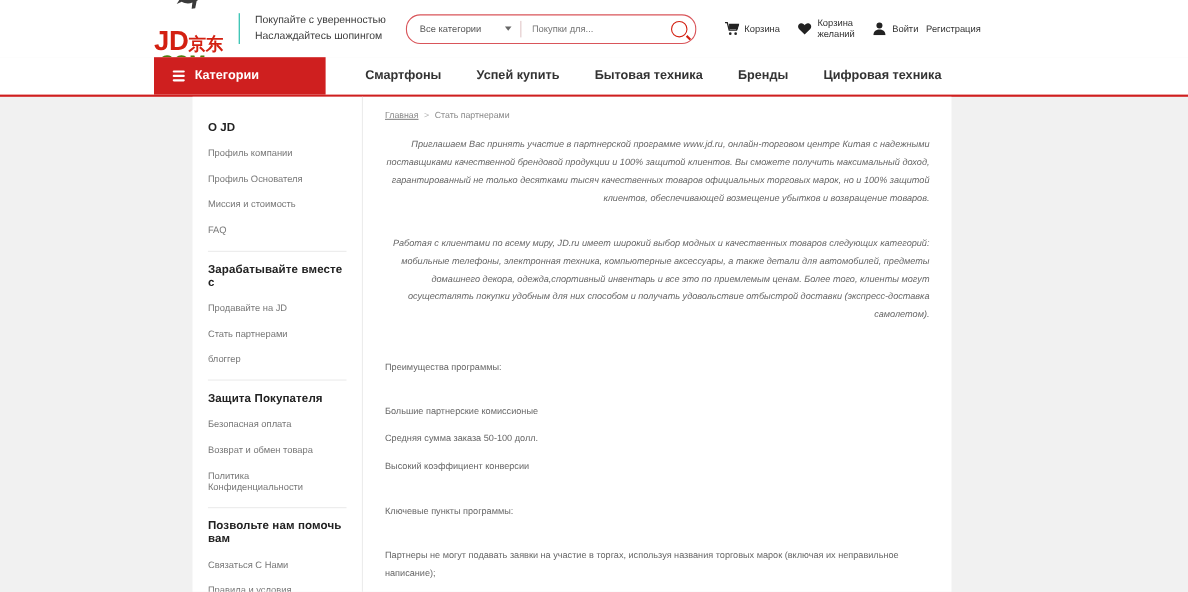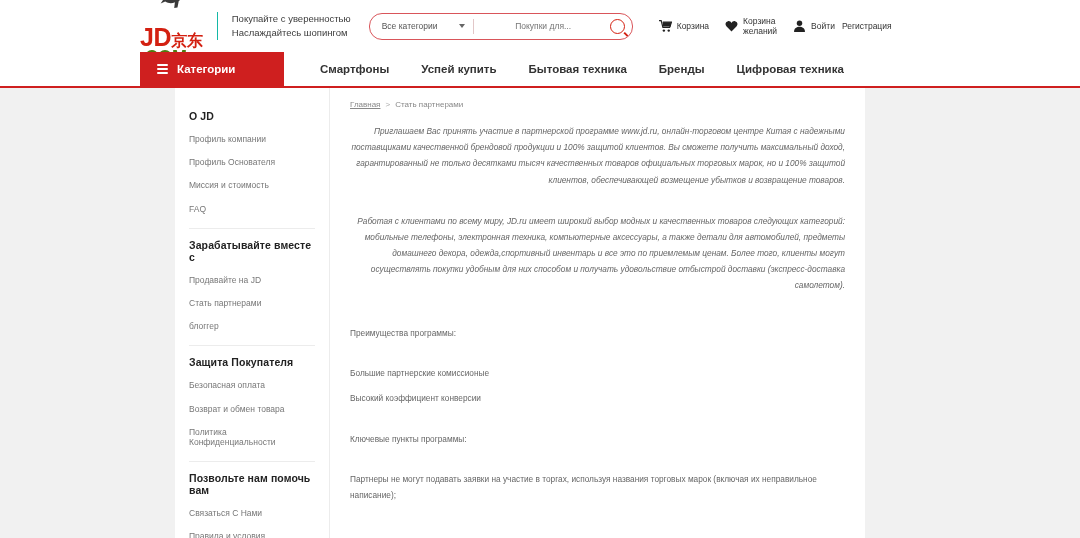--- a/index.html
+++ b/index.html
@@ -53,21 +53,21 @@
     font-size:8.5px;color:#555;padding:0 8px 0 12px;
     white-space:nowrap;cursor:pointer;height:100%;
   }
   .caret{
     width:0;height:0;border-left:3px solid transparent;border-right:3px solid transparent;
     border-top:4px solid #666;display:inline-block;
   }
   .search-div{width:1px;height:15px;background:#e2c7c8;}
   .search-input{
     flex:1;border:0;outline:0;font-size:8.5px;color:#bbb;
-    padding-left:10px;font-family:"Liberation Sans",sans-serif;background:transparent;text-align:center;
+    padding-left:10px;font-family:"Liberation Sans",sans-serif;background:transparent;
   }
   .search-btn{
     width:26px;height:26px;margin-right:1px;display:flex;align-items:center;justify-content:center;
     cursor:pointer;
   }
   .mag{width:13px;height:13px;border:1.6px solid #d32011;border-radius:50%;position:relative;}
   .mag:after{content:"";position:absolute;width:1.6px;height:5px;background:#d32011;
     right:-2px;bottom:-4px;transform:rotate(-45deg);}
 
   
@@ -77,21 +77,21 @@
   .ico{width:13px;height:12px;fill:#222;display:block;}
   .auth-links{display:flex;align-items:center;gap:7px;font-size:8.5px;color:#333;}
 
   
   .navbar{
     height:34px;background:#ffffff;border-bottom:2px solid #cf1f1f;
     display:flex;align-items:stretch;position:relative;
   }
   .nav-inner{width:760px;margin:0 auto;display:flex;align-items:stretch;position:relative;left:-20px;}
   .cat-btn{
-    background:#cf1f1f;color:#fff;width:144px;display:flex;align-items:center;gap:9px;
+    background:#cf1f1f;color:#fff;width:156px;display:flex;align-items:center;gap:9px;
     padding-left:17px;font-size:11.5px;font-weight:bold;cursor:pointer;box-sizing:border-box;
   }
   .burger{display:inline-flex;flex-direction:column;gap:2.5px;}
   .burger i{display:block;width:11px;height:1.6px;background:#fff;border-radius:1px;}
   .nav-links{display:flex;align-items:center;gap:32px;margin-left:36px;}
   .nav-link{font-size:11.5px;font-weight:bold;color:#333;cursor:pointer;white-space:nowrap;}
 
   
   .content-wrap{
     width:690px;margin:0 auto;position:relative;left:-20px;
@@ -267,20 +267,21 @@
 
       <div class="gap-md"></div>
 
       <p class="para">Работая с клиентами по всему миру, JD.ru имеет широкий выбор модных и качественных товаров следующих категорий: мобильные телефоны, электронная техника, компьютерные аксессуары, а также детали для автомобилей, предметы домашнего декора, одежда,спортивный инвентарь и все это по приемлемым ценам. Более того, клиенты могут осуществлять покупки удобным для них способом и получать удовольствие отбыстрой доставки (экспресс-доставка самолетом).</p>
 
       <div class="gap-lg"></div>
 
       <p class="lead">Преимущества программы:</p>
 
       <p class="line">Большие партнерские комиссионые</p>
+      <p class="line">Средняя сумма заказа 50-100 долл.</p>
       <p class="line">Высокий коэффициент конверсии</p>
 
       <div class="gap-lg"></div>
 
       <p class="lead">Ключевые пункты программы:</p>
 
       <p class="line">Партнеры не могут подавать заявки на участие в торгах, используя названия торговых марок (включая их неправильное написание);</p>
 
     </div>
   </div>

